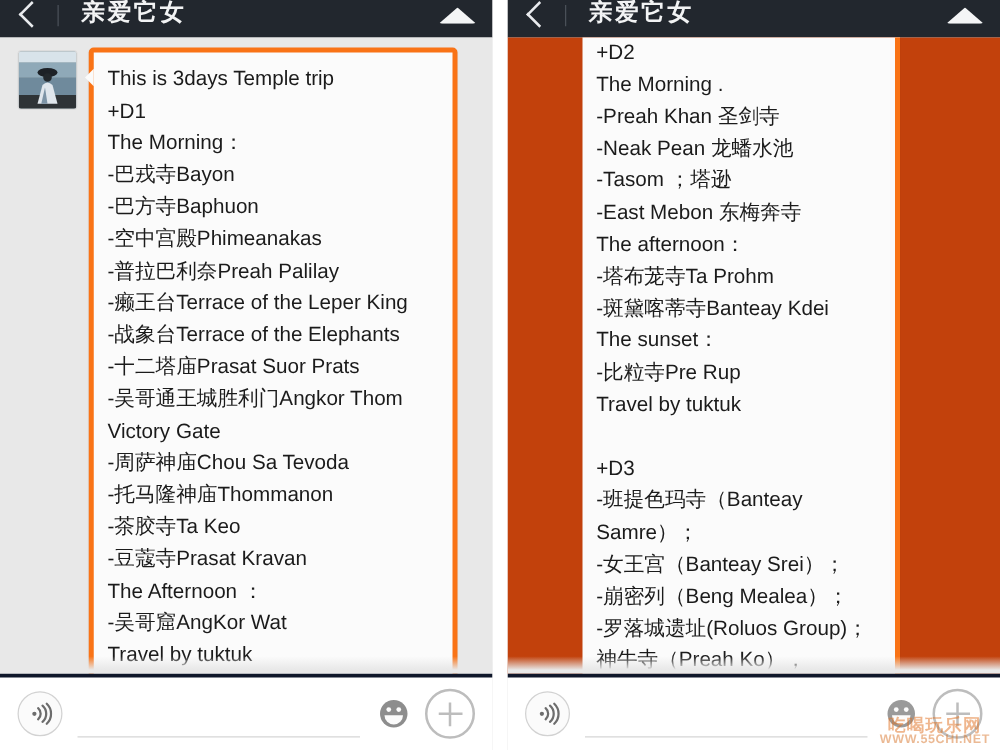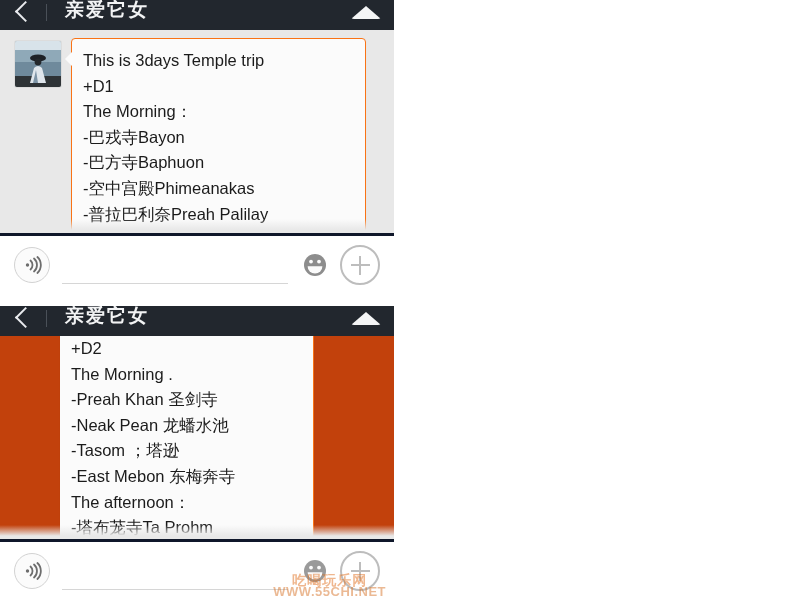--- a/index.html
+++ b/index.html
@@ -10,21 +10,20 @@
   body {
     width: 800px;
     height: 600px;
     font-family: "Liberation Sans", "DejaVu Sans", sans-serif;
     overflow: hidden;
   }
   .screens {
     display: flex;
     width: 800px;
     height: 600px;
-    flex-direction: column;
   }
   .phone {
     position: relative;
     width: 394px;
     height: 600px;
     background: #e8e8e8;
     overflow: hidden;
     display: flex;
     flex-direction: column;
   }
@@ -124,21 +123,21 @@
 
   .bubble-wrap {
     position: relative;
     margin-left: 10px;
     flex: 1 1 auto;
     padding-right: 28px;
   }
   .bubble {
     position: relative;
     background: #fbfbfb;
-    border: 1px solid #f97316;
+    border: 4px solid #f97316;
     border-radius: 4px;
     padding: 9px 12px 10px 11px;
     box-shadow: 0 1px 1px rgba(0,0,0,0.06);
   }
   .bubble::before {
     content: "";
     position: absolute;
     left: -7px;
     top: 13px;
     width: 0;
@@ -260,21 +259,21 @@
     opacity: 0.5;
   }
   .wm-main {
     font-size: 14px;
     font-weight: 700;
     color: #e0701f;
     letter-spacing: 1px;
     line-height: 14px;
   }
   .wm-sub {
-    font-size: 13px;
+    font-size: 10px;
     font-weight: 700;
     color: #d8762c;
     letter-spacing: 0.5px;
     line-height: 9px;
   }
 </style>
 </head>
 <body>
 
 <div class="screens">

